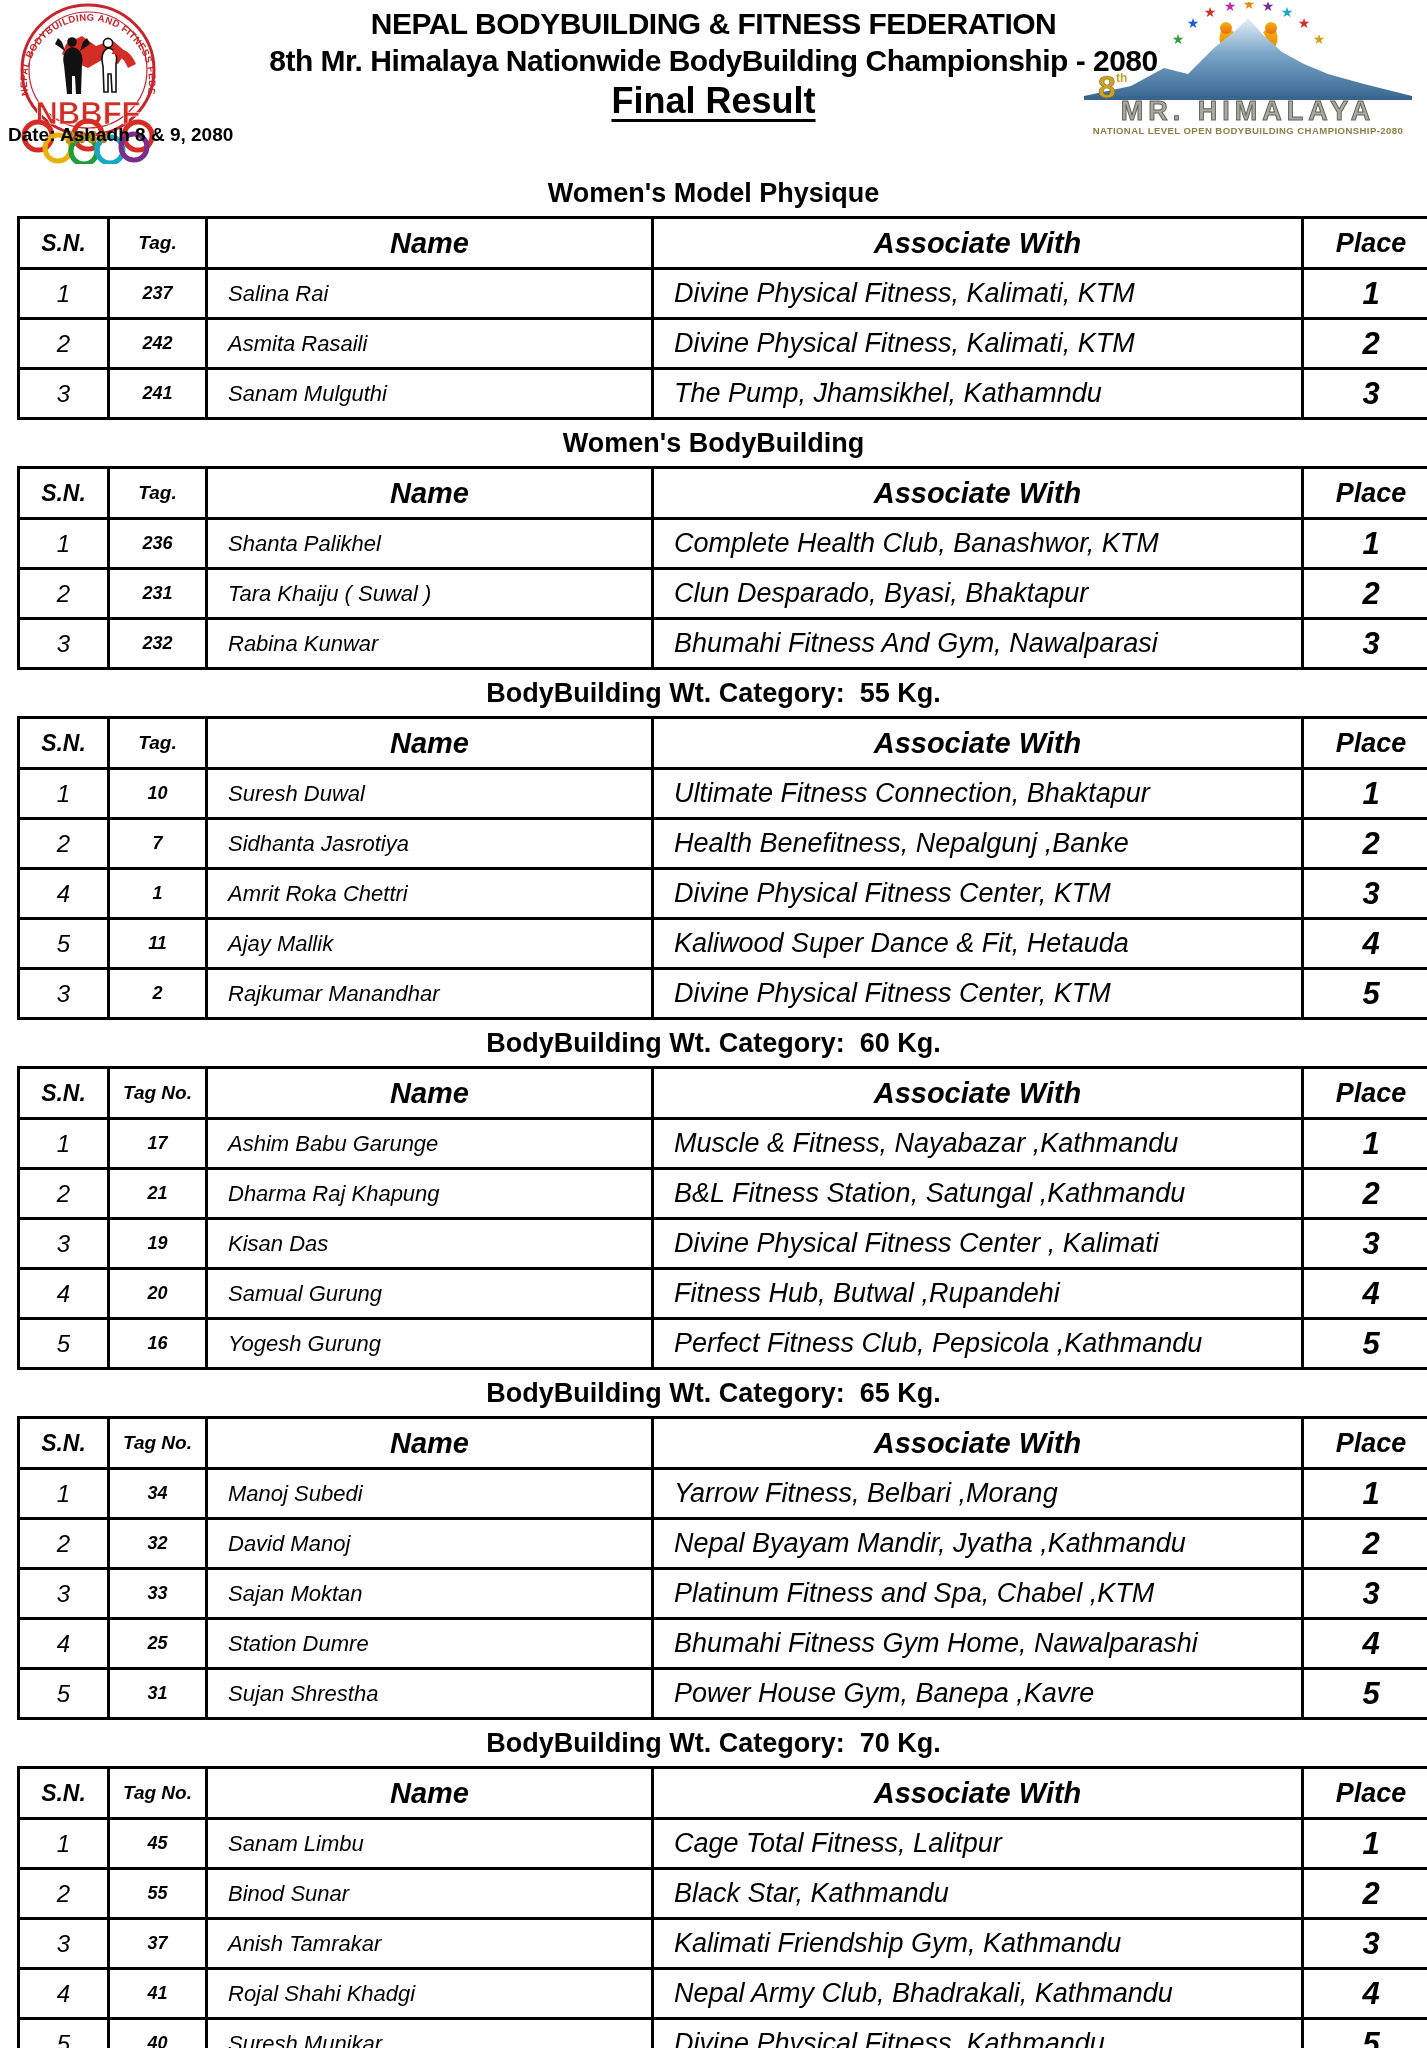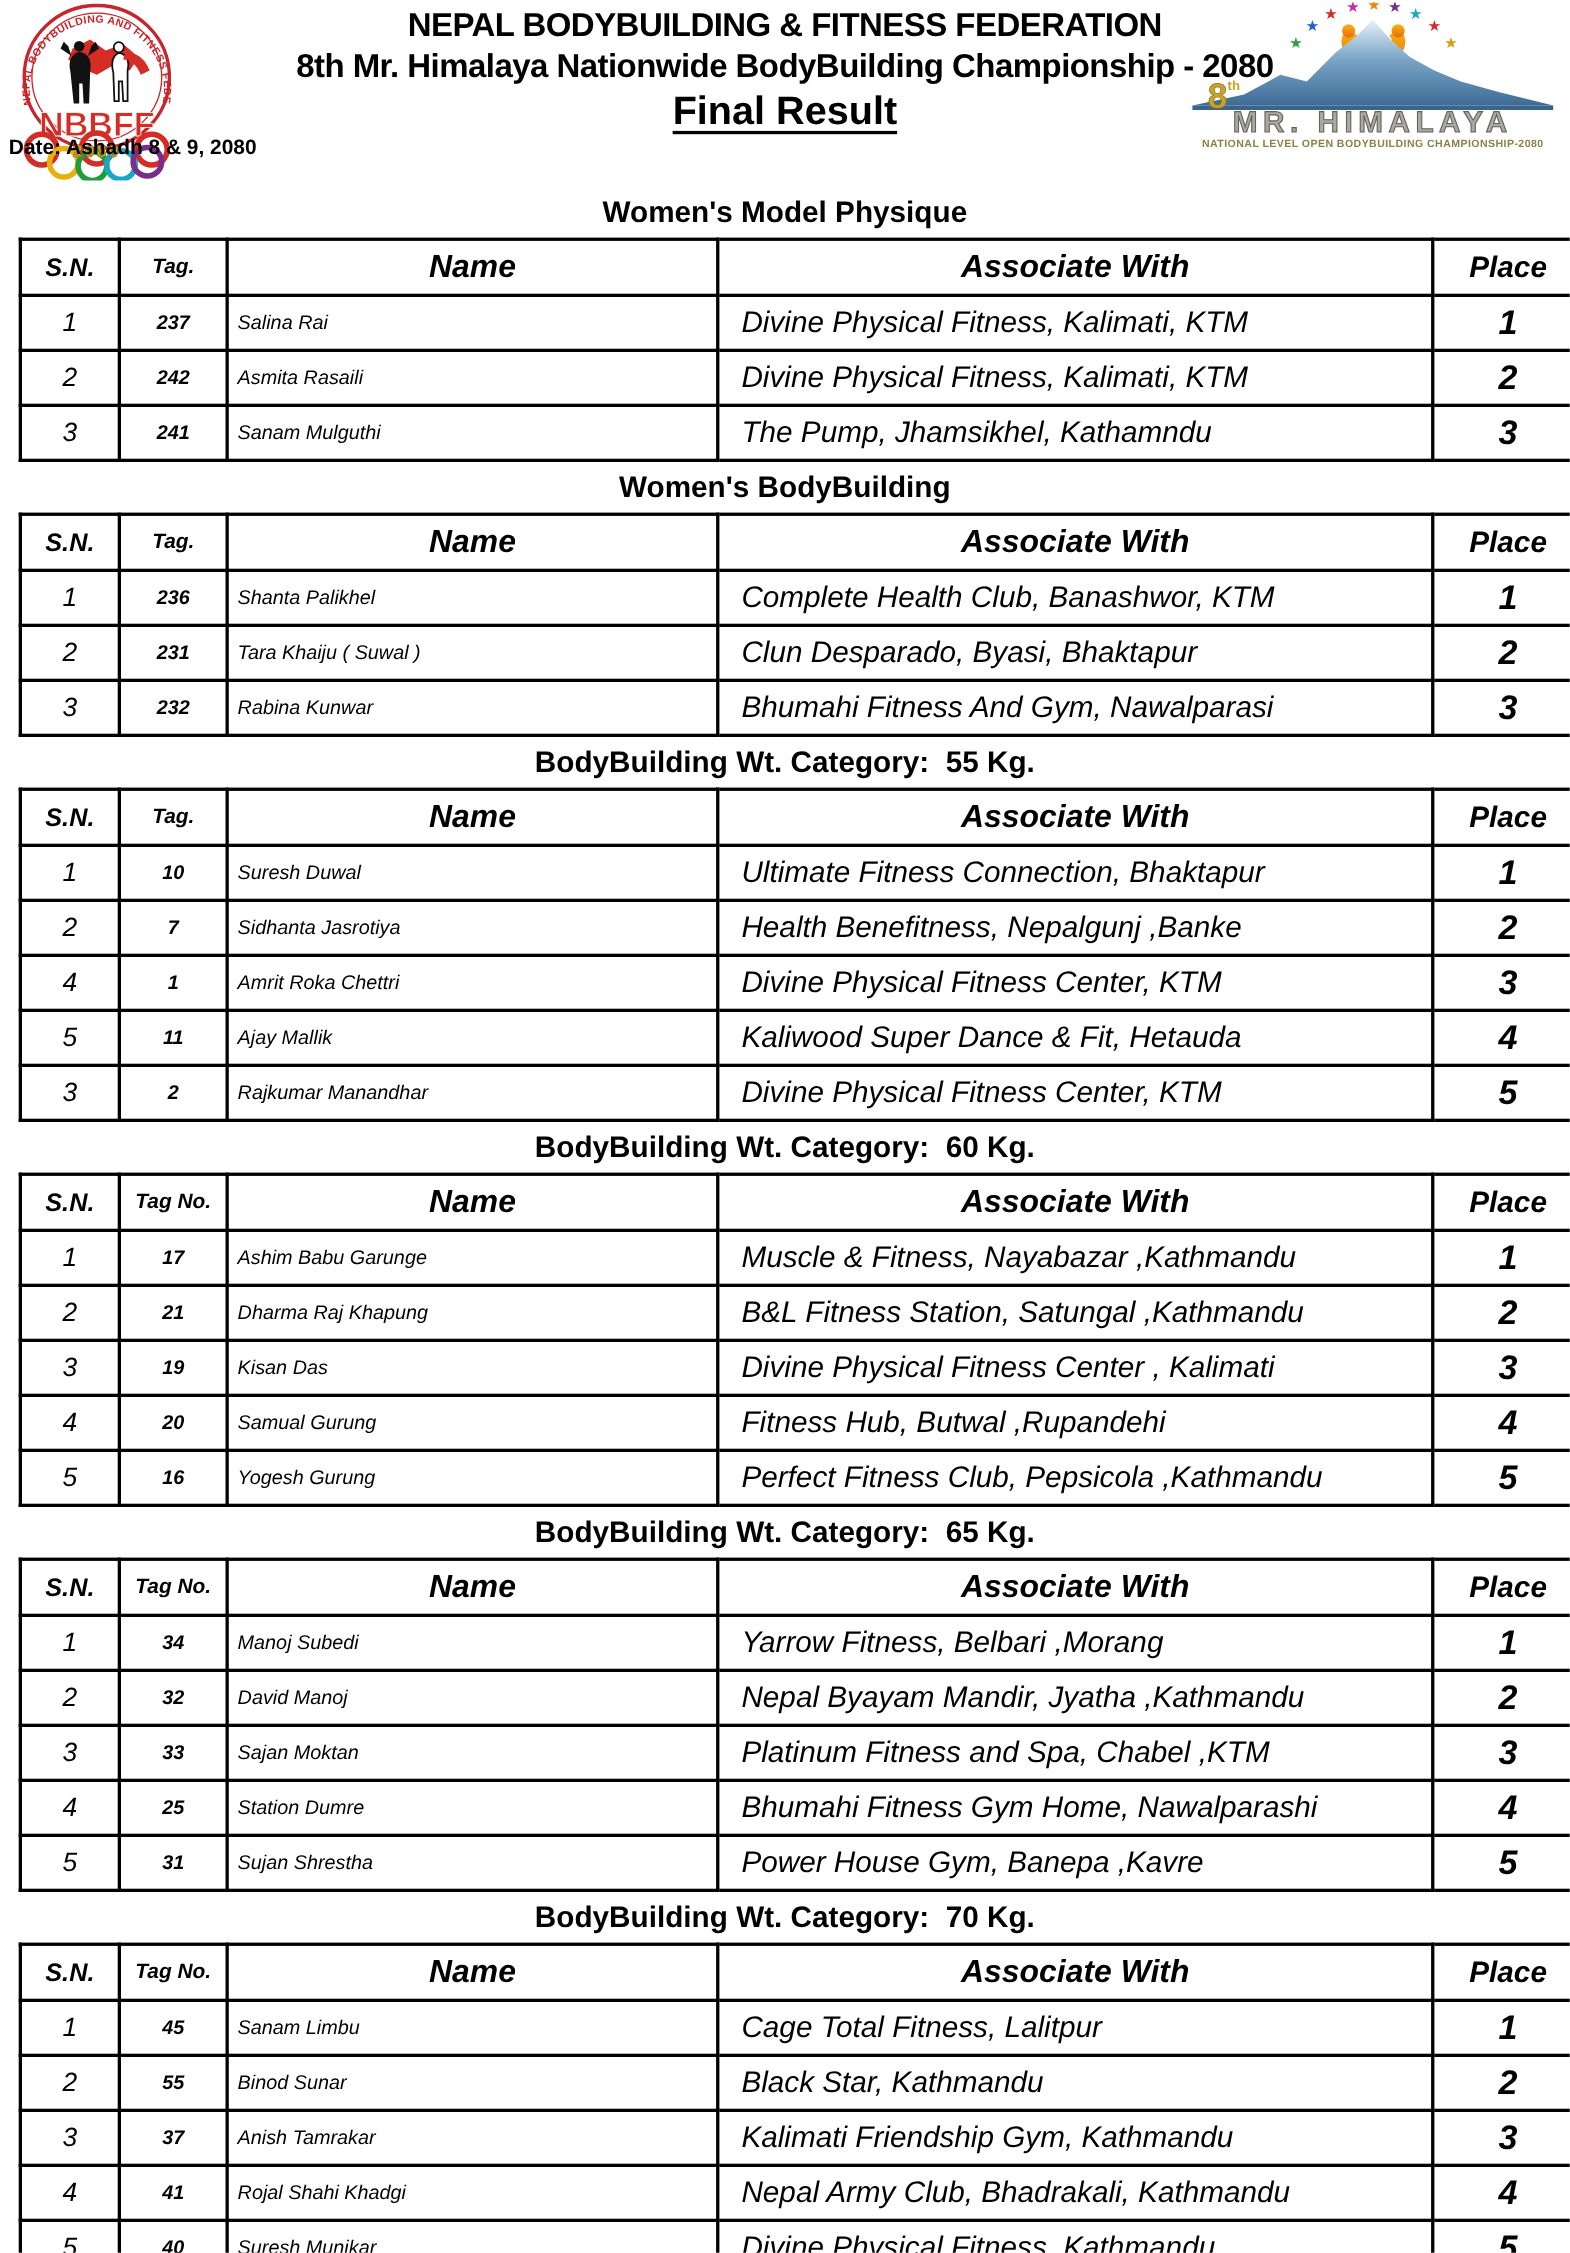--- a/index.html
+++ b/index.html
@@ -29,21 +29,21 @@
   col.c-name { width:446px; }
   col.c-assoc{ width:650px; }
   col.c-place{ width:137px; }
   th.th-sn    { font-size:23px; }
   th.th-tag   { font-size:19px; }
   th.th-name  { font-size:29px; }
   th.th-assoc { font-size:29px; }
   th.th-place { font-size:27px; }
   td.td-sn    { text-align:center; font-size:24px; }
   td.td-tag   { text-align:center; font-size:18px; font-weight:bold; }
-  td.td-name  { text-align:left; font-size:18px; padding-left:8px; }
+  td.td-name  { text-align:left; font-size:22px; padding-left:20px; }
   td.td-associate { text-align:left; font-size:27px; padding-left:20px; }
   td.td-place { text-align:center; font-size:31px; font-weight:bold; font-stretch:condensed; }
 </style>
 </head>
 <body>
 
 <header class="page-header">
 
   <svg class="logo-left" viewBox="0 0 152 162">
     <defs>

